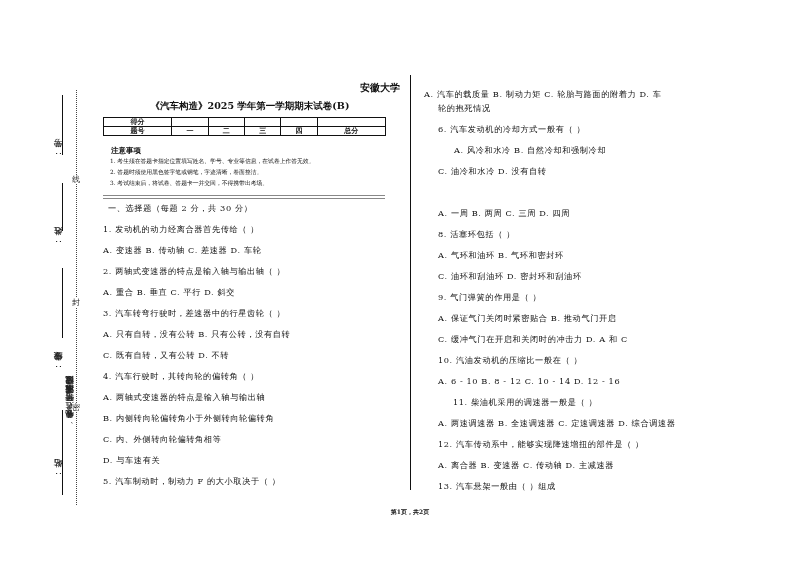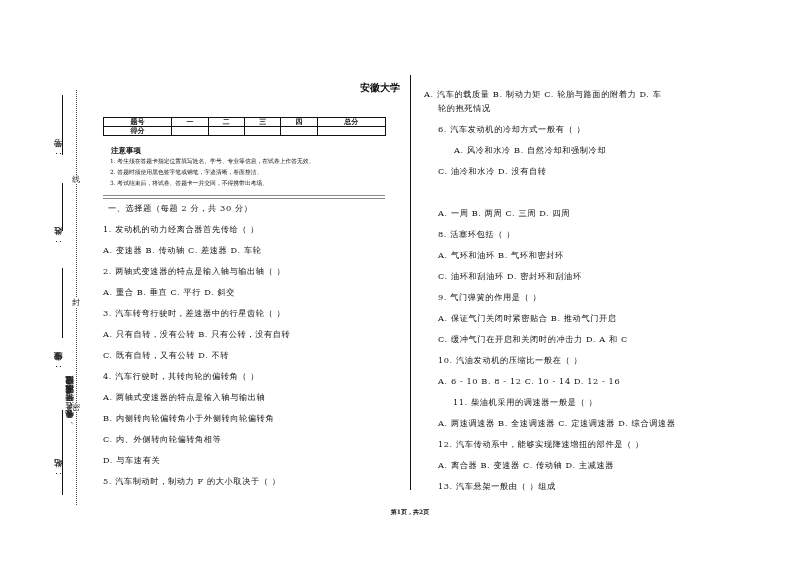--- a/index.html
+++ b/index.html
@@ -53,38 +53,39 @@
   <div class="vlabel" style="left:63px; top:165px; height:260px; font-size:8.5px;">凡年级专业、姓名、学号错写、漏写或字迹不清者，成绩按零分记。</div>
 
   <div class="dotted"></div>
   <div class="seal" style="top:175px;">线</div>
   <div class="seal" style="top:298px;">封</div>
   <div class="seal" style="top:403px;">密</div>
 
   <div class="divider"></div>
 
   <div class="univ">安徽大学</div>
+  <div class="exam-title">《汽车构造》2025 学年第一学期期末试卷(B)</div>
 
   <table class="score">
     <tbody>
         <tr>
+      <td>得分</td>
+      <td></td>
+      <td></td>
+      <td></td>
+      <td></td>
+      <td></td>
+    </tr>
+    <tr>
       <td>题号</td>
       <td>一</td>
       <td>二</td>
       <td>三</td>
       <td>四</td>
       <td>总分</td>
-    </tr>
-    <tr>
-      <td>得分</td>
-      <td></td>
-      <td></td>
-      <td></td>
-      <td></td>
-      <td></td>
     </tr>
   </tbody>
     </table>
 
   <div class="notice-title">注意事项</div>
   <div class="notice" style="top:157px;">1.  考生须在答题卡指定位置填写姓名、学号、专业等信息，在试卷上作答无效。</div>
   <div class="notice" style="top:168px;">2.  答题时须使用黑色签字笔或钢笔，字迹清晰，卷面整洁。</div>
   <div class="notice" style="top:179px;">3.  考试结束后，将试卷、答题卡一并交回，不得携带出考场。</div>
   <div class="double-rule"></div>
 

